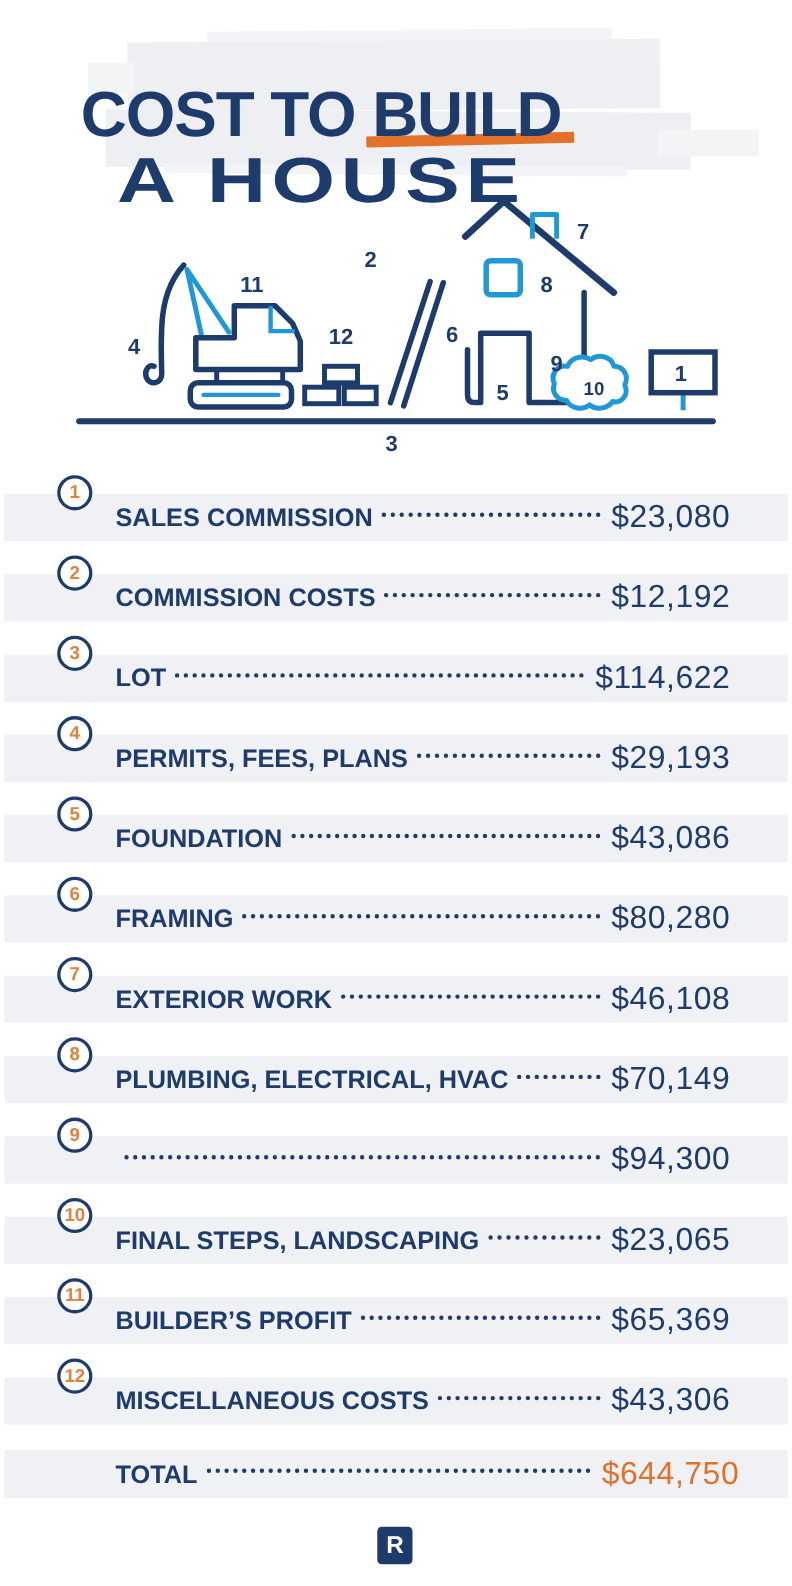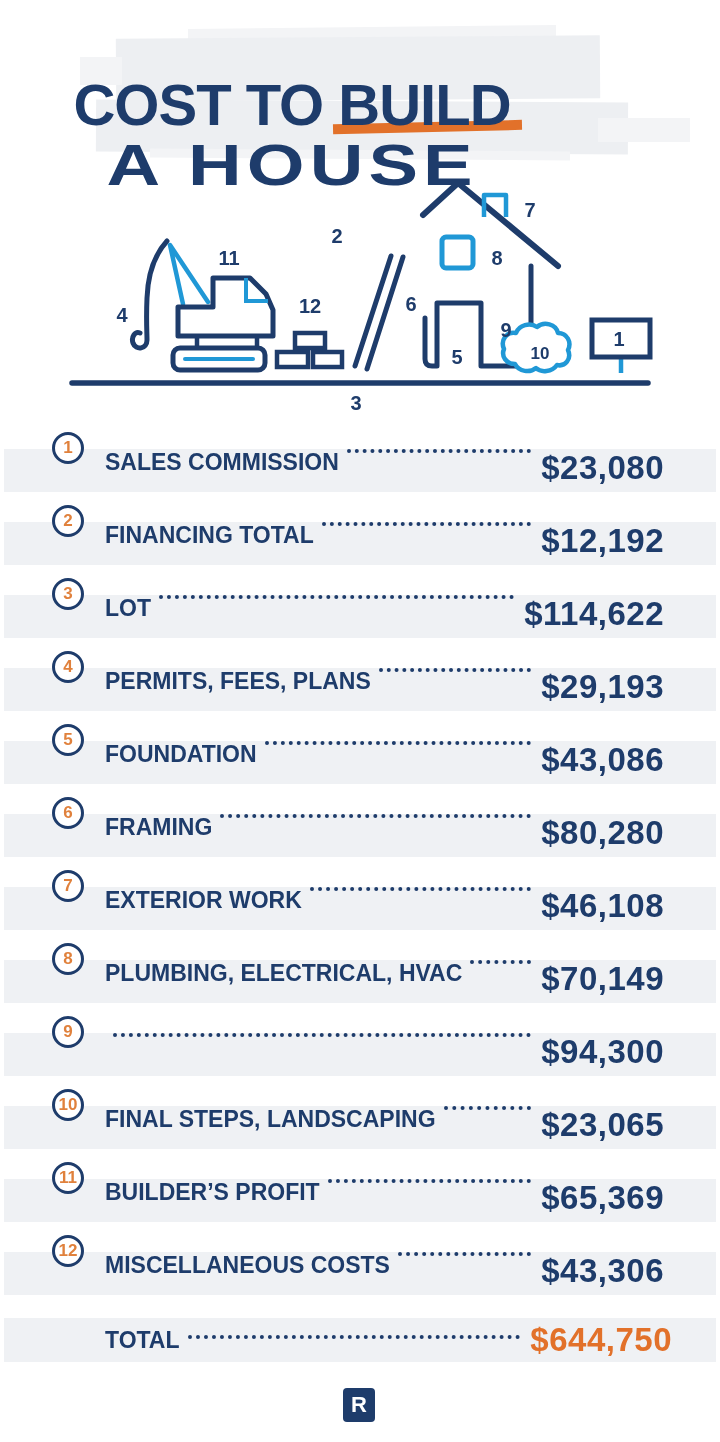--- a/index.html
+++ b/index.html
@@ -40,25 +40,25 @@
   .list { position:absolute; top:432px; left:0; width:720px; }
   .row  { position:relative; height:73px; }
   .badge {
     position:absolute; left:52px; top:0; width:26px; height:26px;
     border:3px solid #1e3c6b; border-radius:50%; background:#ffffff;
     display:flex; align-items:center; justify-content:center;
     color:#e0813c; font-weight:bold; font-size:17px; z-index:1;
   }
   .band {
     position:absolute; left:4px; right:4px; top:17px; height:43px; background:#eff1f4;
-    display:flex; align-items:flex-start; box-sizing:border-box; padding:0 52px 0 101px;
+    display:flex; align-items:center; box-sizing:border-box; padding:0 52px 0 101px;
   }
   .label { font-size:23px; font-weight:bold; color:#1e3c6b; white-space:nowrap; }
   .leader { flex:1; border-bottom:4px dotted #1e3c6b; margin:0 10px 6px 8px; min-width:18px; }
-  .value { font-size:33px; font-weight:bold; color:#1e3c6b; letter-spacing:0.5px; white-space:nowrap; }
+  .value { font-size:29px; font-weight:normal; color:#1e3c6b; letter-spacing:0.5px; white-space:nowrap; }
 
   .total-band {
     position:absolute; top:1318px; left:4px; right:4px; height:44px; background:#eff1f4;
     display:flex; align-items:center; box-sizing:border-box; padding:0 44px 0 101px;
   }
   .total-band .value { color:#e2712a; }
 
   .logo {
     position:absolute; left:343px; top:1388px; width:32px; height:34px;
     background:#1e3c6b; border-radius:4px; color:#ffffff;
@@ -150,21 +150,21 @@
         <span class="leader"></span>
         <span class="value">$23,080</span>
       </div>
     </div>
 
     <div class="row">
       <div class="badge">
           <span>2</span>
         </div>
       <div class="band">
-        <span class="label">FINANCING TOTAL</span>
+        <span class="label">COMMISSION COSTS</span>
         <span class="leader"></span>
         <span class="value">$12,192</span>
       </div>
     </div>
 
     <div class="row">
       <div class="badge">
           <span>3</span>
         </div>
       <div class="band">

